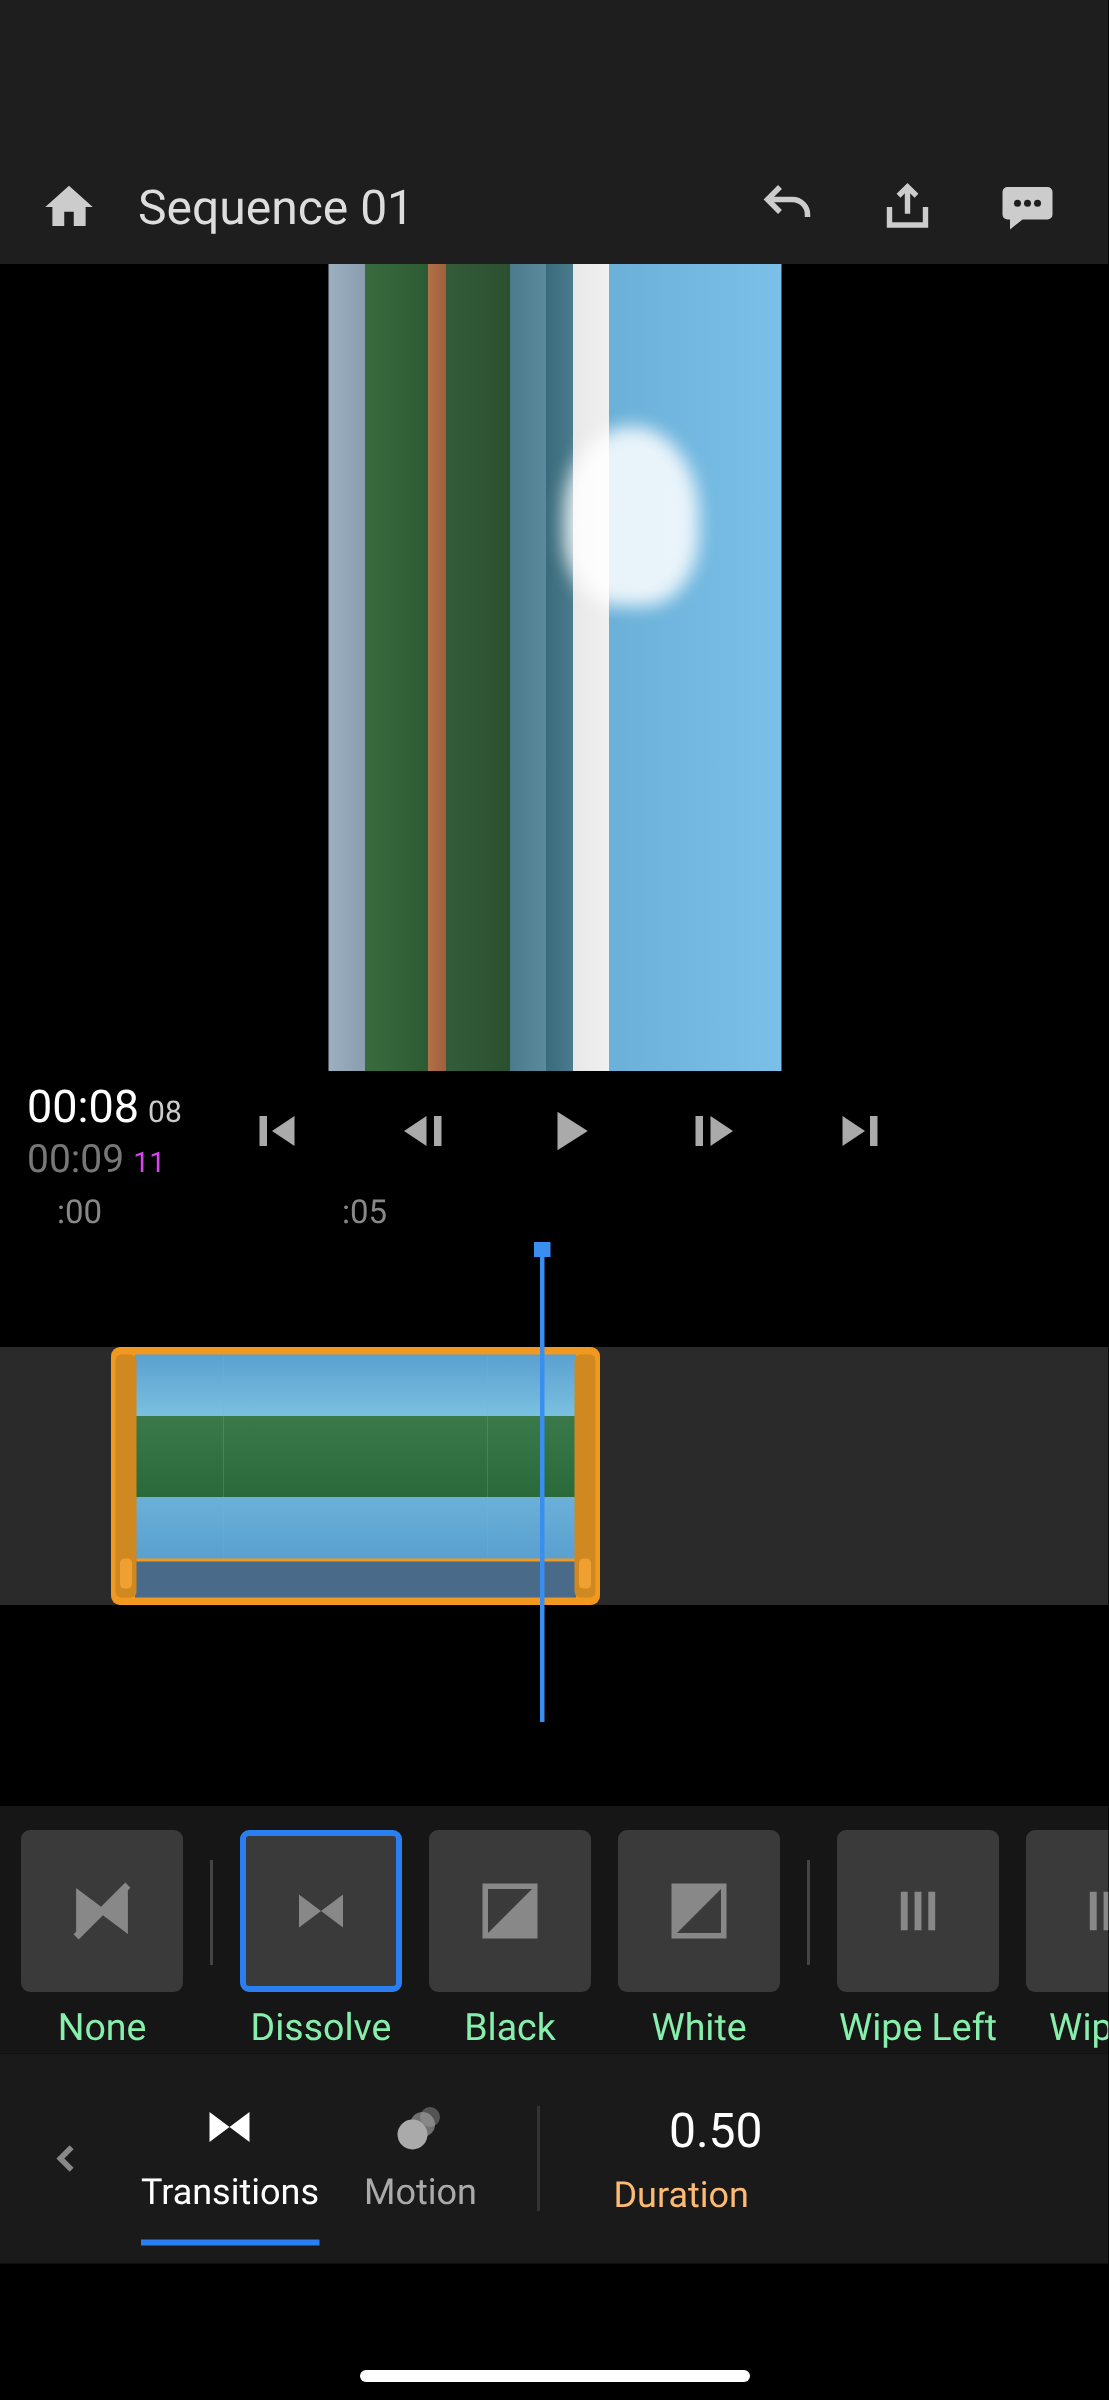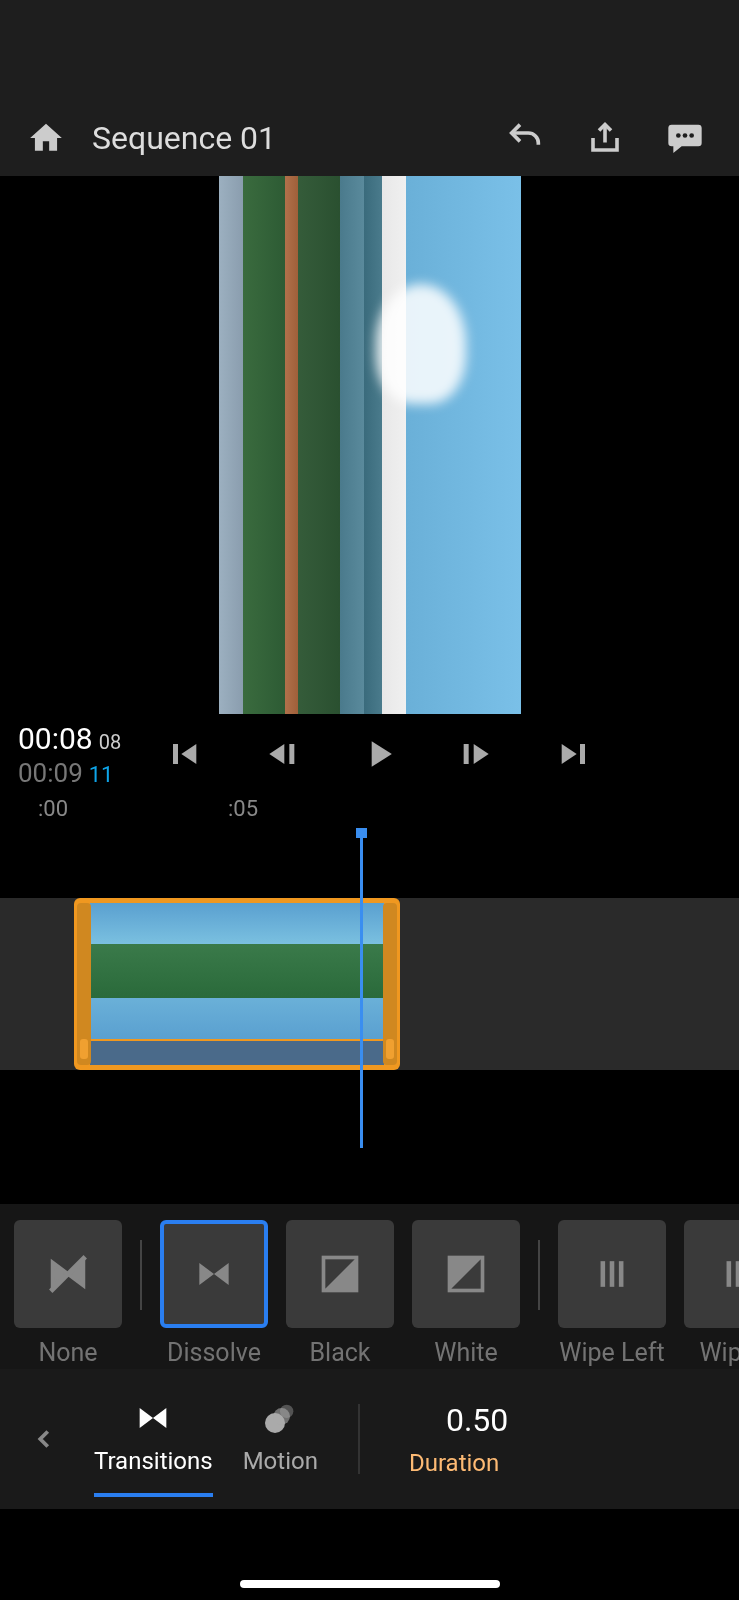--- a/index.html
+++ b/index.html
@@ -81,21 +81,21 @@
   }
   .timecode-block {
     display: flex;
     flex-direction: column;
     width: 120px;
     font-variant-numeric: tabular-nums;
   }
   .tc-primary { font-size: 30px; color: #fff; display: flex; align-items: baseline; gap: 6px; }
   .tc-primary .frames { font-size: 20px; color: #ccc; }
   .tc-secondary { font-size: 26px; color: #777; display: flex; align-items: baseline; gap: 6px; margin-top: 2px; }
-  .tc-secondary .frames { font-size: 22px; color: #0ea5e9; }
+  .tc-secondary .frames { font-size: 19px; color: #d946ef; }
   .transport {
     flex: 1;
     display: flex;
     justify-content: center;
     gap: 48px;
     padding-right: 120px;
   }
   .transport .btn {
     width: 50px;
     height: 50px;
@@ -224,21 +224,21 @@
   }
   .trans-item.sep { width: 2px; }
   .trans-item.sep .divider {
     width: 2px;
     height: 70px;
     background: #444;
     margin-top: 20px;
   }
   .trans-label {
     font-size: 25px;
-    color: #737373;
+    color: #86efac;
   }
   .bottom-panel {
     height: 140px;
     background: #1a1a1a;
     display: flex;
     align-items: center;
     padding: 0 24px;
     gap: 30px;
   }
   .bottom-panel .back {

